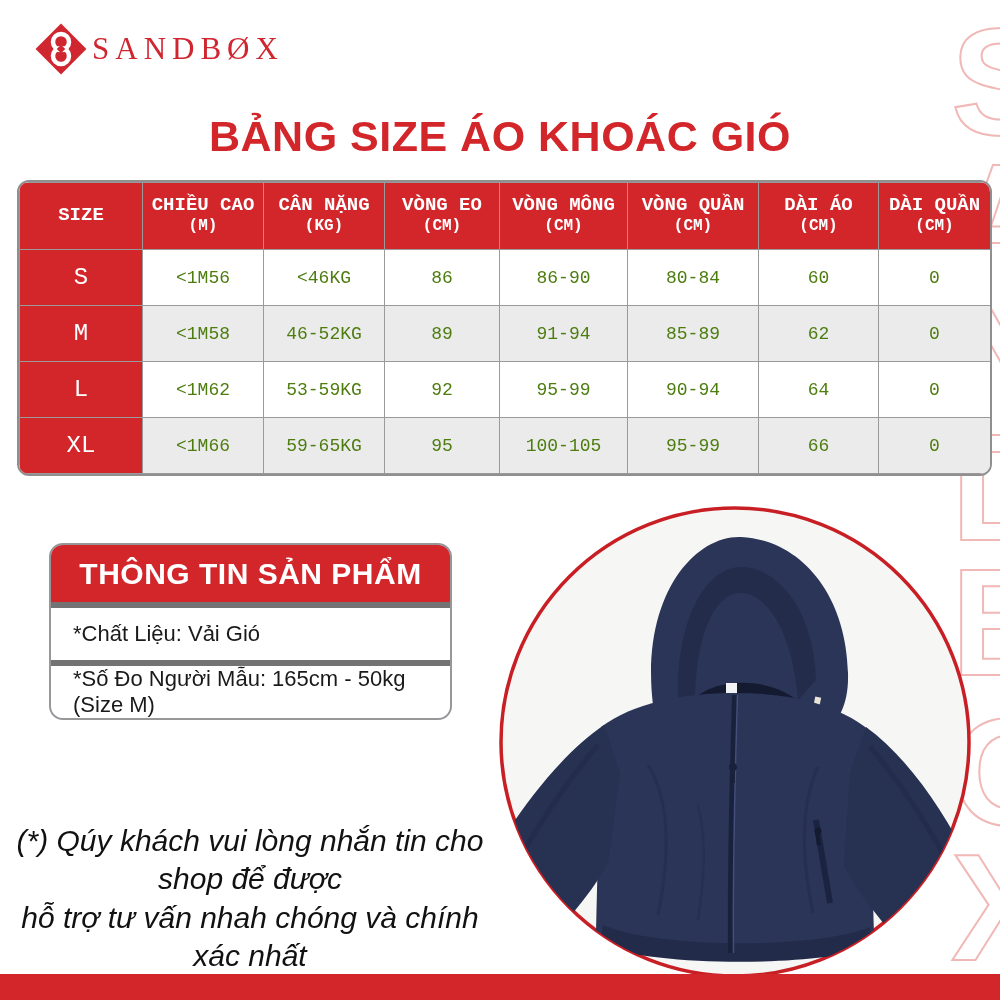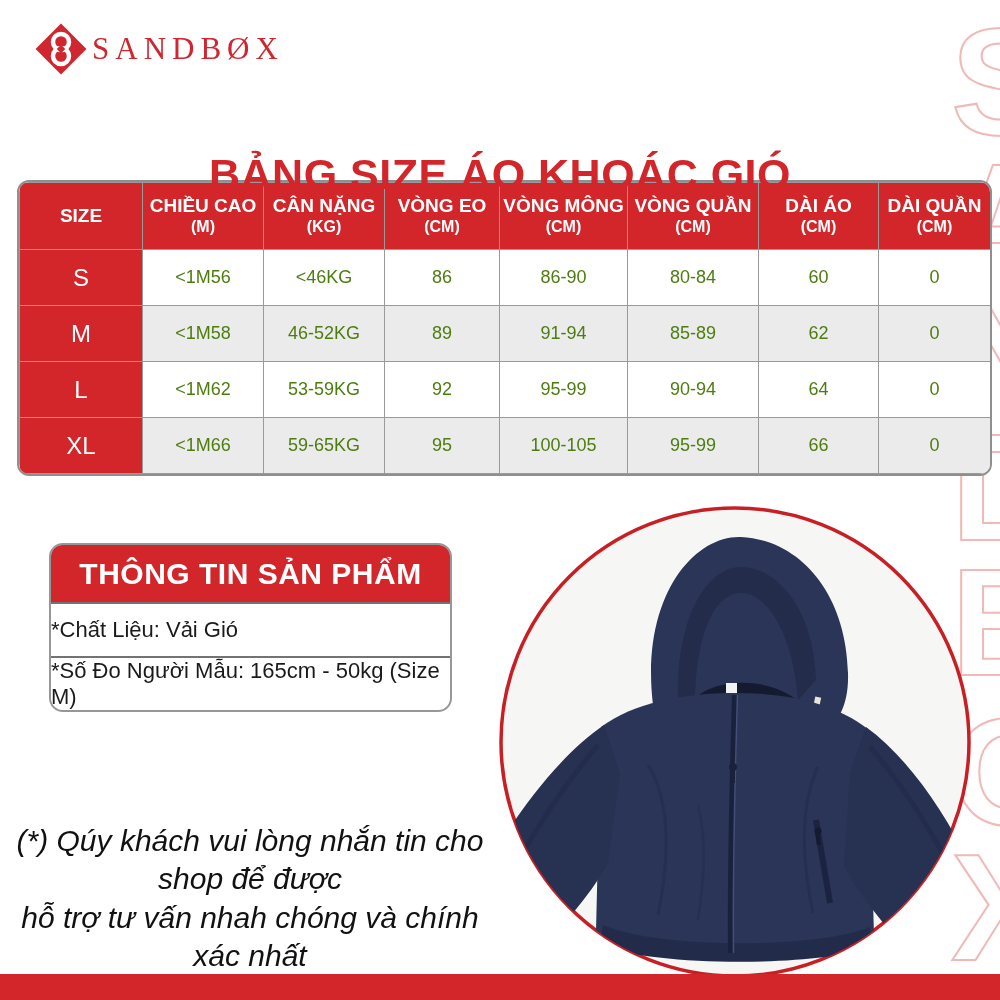--- a/index.html
+++ b/index.html
@@ -14,26 +14,26 @@
   
   .logo{position:absolute;left:34px;top:22px;display:flex;align-items:center;z-index:3;}
   .logo-mark{width:54px;height:54px;}
   .logo-word{
     margin-left:4px;color:#cf2630;font-family:"Liberation Serif","DejaVu Serif",serif;
     font-size:31px;letter-spacing:6px;font-weight:500;line-height:54px;
   }
   
   .page-title{
     position:absolute;left:0;top:112px;width:1000px;text-align:center;
-    color:#d2262b;font-size:43px;font-weight:bold;letter-spacing:.5px;z-index:3;margin-top:38px;
+    color:#d2262b;font-size:43px;font-weight:bold;letter-spacing:.5px;z-index:3;
   }
   
   .table-wrap{
     position:absolute;left:17px;top:180px;width:971px;z-index:2;
-    border:2px solid #8f8f8f;border-radius:12px;overflow:hidden;background:#fff;
+    border:2px solid #8f8f8f;border-radius:12px;overflow:hidden;background:#fff;font-family:Liberation Mono, monospace;
   }
   table.size-table{border-collapse:collapse;width:100%;table-layout:fixed;}
   .size-table th,.size-table td{
     border:1.5px solid #9a9a9a;text-align:center;vertical-align:middle;padding:0;
   }
   .size-table thead th{
     background:#d2262b;color:#ffffff;height:66px;font-weight:bold;
   }
   .h-label{font-size:19px;line-height:1.15;}
   .h-unit{font-size:16px;font-weight:bold;line-height:1.2;}
@@ -45,22 +45,22 @@
   
   .info-panel{
     position:absolute;left:49px;top:543px;width:399px;z-index:2;
     border:2px solid #979797;border-radius:14px;overflow:hidden;background:#c4b5fd;
   }
   .info-heading{
     background:#d2262b;color:#fff;height:57px;display:flex;align-items:center;justify-content:center;
     font-size:30px;font-weight:bold;border-radius:10px 10px 0 0;letter-spacing:.5px;
   }
   .info-item{
-    height:52px;display:flex;align-items:center;
-    border-top:2px solid #737373;font-size:22px;color:#1a1a1a;background:#fff;
+    height:52px;display:flex;align-items:center;padding-left:22px;
+    border-top:6px solid #737373;font-size:22px;color:#1a1a1a;background:#fff;
   }
   
   .footnote{
     position:absolute;left:14px;top:822px;width:472px;text-align:center;z-index:2;
     font-style:italic;font-size:30px;color:#111;line-height:1.28;
   }
   
   .product-photo{position:absolute;left:498px;top:505px;width:474px;height:474px;z-index:1;}
   
   .footer-bar{position:absolute;left:0;bottom:0;width:1000px;height:26px;background:#d2262b;z-index:4;}

